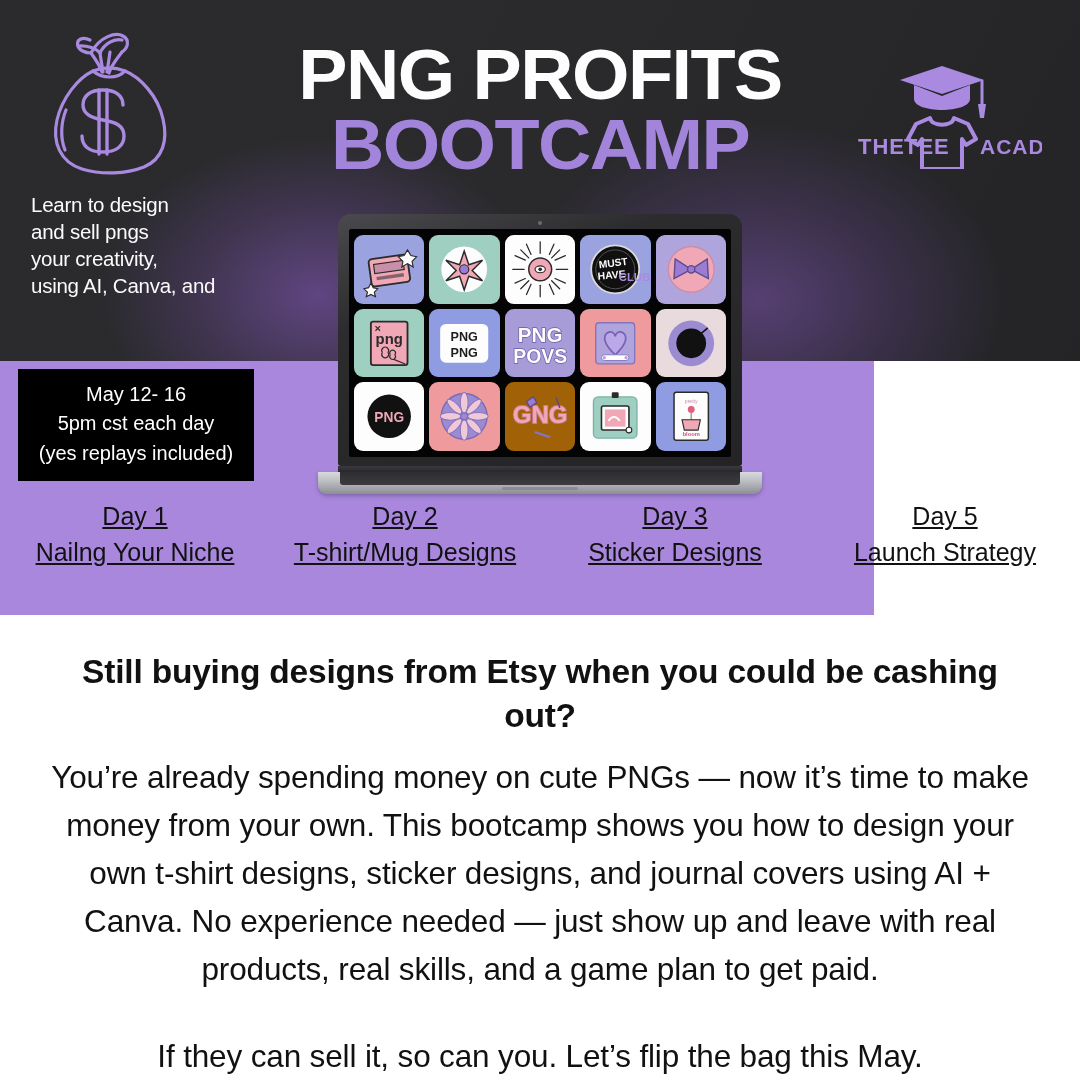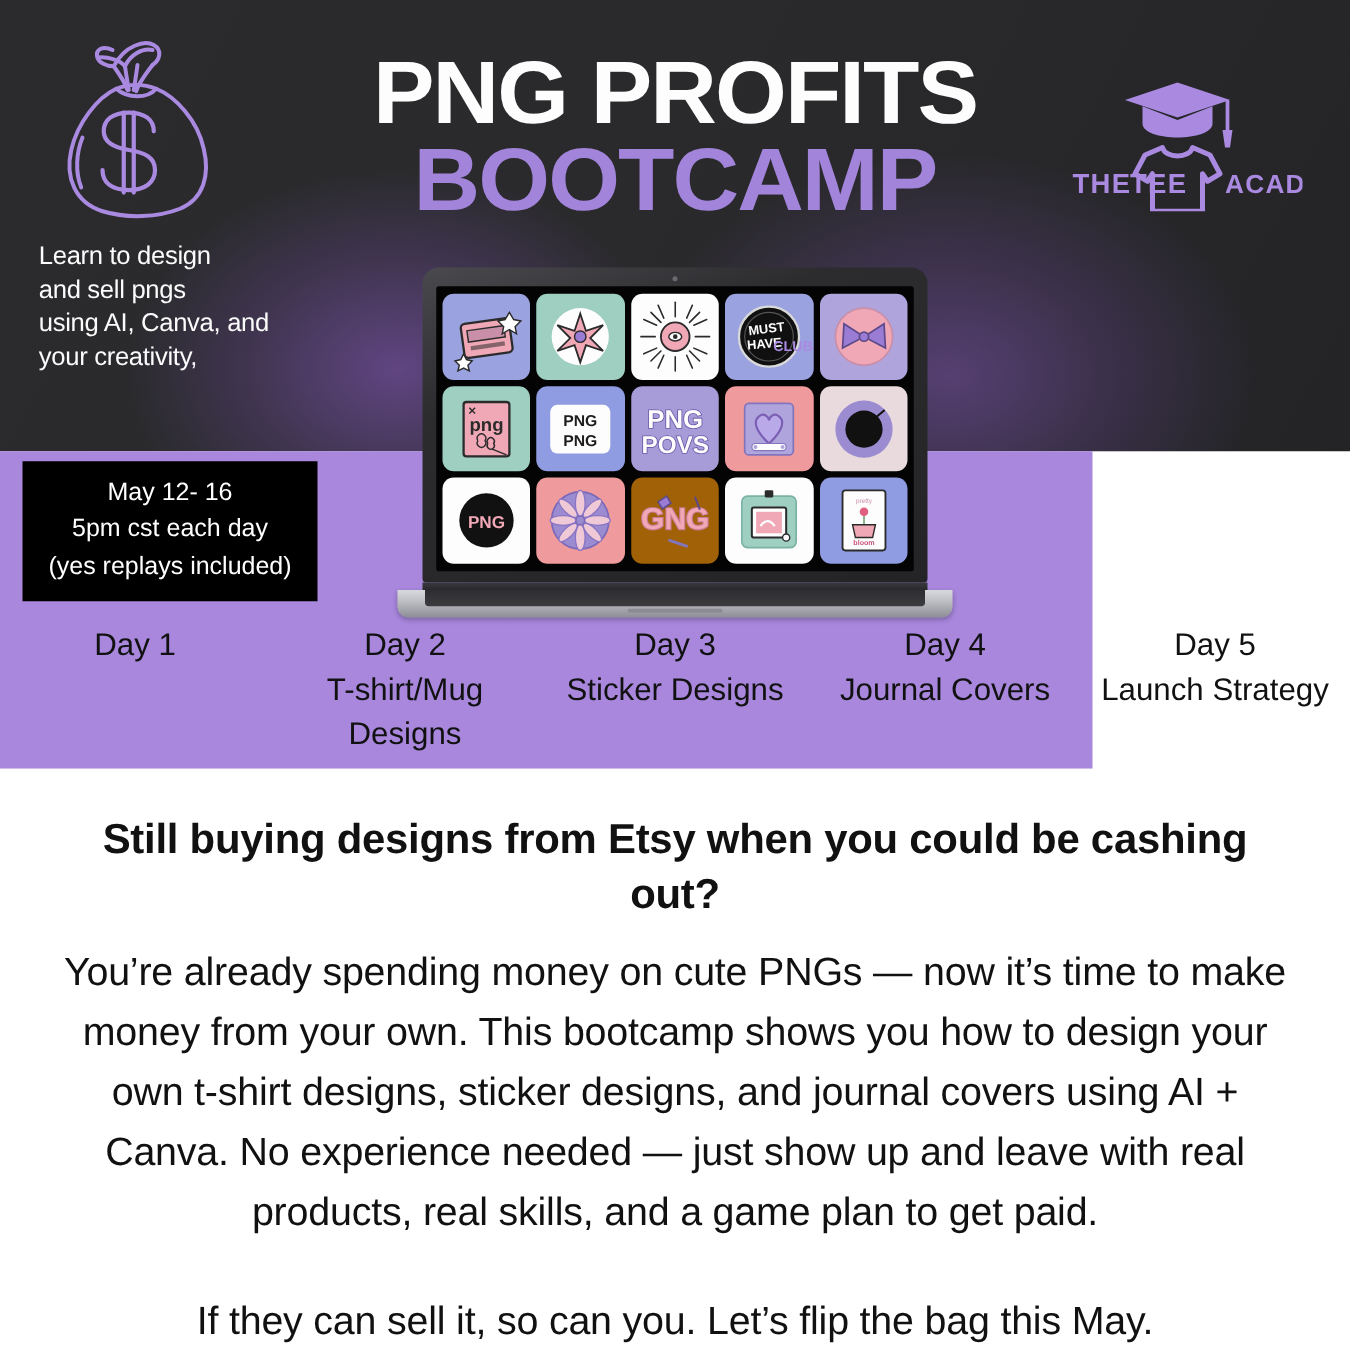--- a/index.html
+++ b/index.html
@@ -172,20 +172,21 @@
     line-height: 1.47;
   }
   .date-badge div { white-space: nowrap; }
 
   .days-row {
     position: absolute;
     left: 0; top: 138px;
     width: 1080px;
     display: flex;
     color: #111111;
+    text-decoration: underline;
   }
   .day-col {
     flex: 1 1 20%;
     text-align: center;
     font-size: 25px;
     line-height: 1.42;
     padding: 0 2px;
     box-sizing: border-box;
   }
   .day-num { display: block; }
@@ -245,22 +246,22 @@
         <path d="M77 68 L77 132"></path>
         <path d="M69 68 L69 132"></path>
         <path d="M93 83 C93 74 86 68 73 68 C60 68 53 74 53 83 C53 92 61 96 73 98 C86 100 94 104 94 114 C94 124 86 130 73 130 C59 130 52 124 52 114"></path>
       </g>
     </svg>
   </div>
 
   <div class="tagline">
     <div>Learn to design</div>
     <div>and sell pngs</div>
+    <div>your creativity,</div>
     <div>using AI, Canva, and</div>
-    <div>your creativity,</div>
   </div>
 
   <div class="title-block">
     <div class="title-1">PNG PROFITS</div>
     <div class="title-2">BOOTCAMP</div>
   </div>
 
   <div class="academy">
     <svg viewBox="0 0 200 125">
 
@@ -292,32 +293,29 @@
 <div class="purple-band">
   <div class="date-badge">
     <div>May 12- 16</div>
     <div>5pm cst each day</div>
     <div>(yes replays included)</div>
   </div>
 
   <div class="days-row">
     <div class="day-col">
       <span class="day-num">Day 1</span>
+      <span class="day-topic">Nailng Your Niche</span>
     </div>
     <div class="day-col">
       <span class="day-num">Day 2</span>
       <span class="day-topic">T-shirt/Mug Designs</span>
     </div>
     <div class="day-col">
       <span class="day-num">Day 3</span>
       <span class="day-topic">Sticker Designs</span>
-    </div>
-    <div class="day-col">
-      <span class="day-num">Day 4</span>
-      <span class="day-topic">Journal Covers</span>
     </div>
     <div class="day-col">
       <span class="day-num">Day 5</span>
       <span class="day-topic">Launch Strategy</span>
     </div>
   </div>
 </div>
 
 <div class="laptop">
   <div class="lid">

